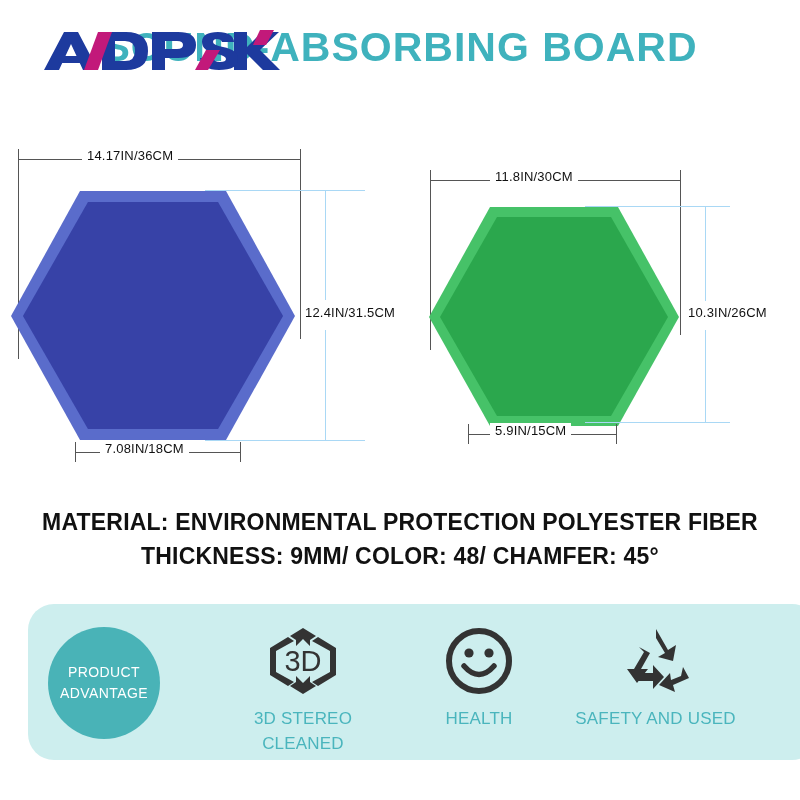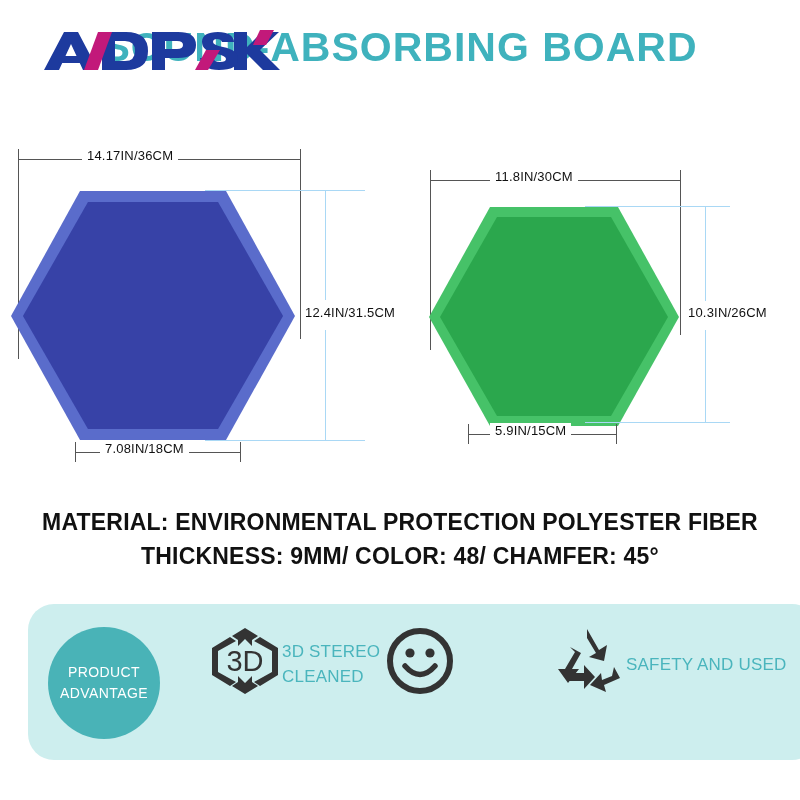--- a/index.html
+++ b/index.html
@@ -150,35 +150,35 @@
     font-size: 14px;
     line-height: 21px;
     letter-spacing: 0.4px;
     white-space: nowrap;
   }
   .feature {
     position: absolute;
     top: 18px;
     width: 190px;
     display: flex;
-    flex-direction: row;
+    flex-direction: column;
     align-items: center;
   }
   #feature-0 { left: 180px; }
   #feature-1 { left: 356px; }
   #feature-2 { left: 520px; width: 215px; }
   .feature-icon {
     height: 78px;
     display: flex;
     align-items: center;
     justify-content: center;
   }
   .feature-label {
     margin-top: 6px;
-    text-align: left;
+    text-align: center;
     color: #4ab5bd;
     font-size: 17px;
     line-height: 25px;
     white-space: nowrap;
     letter-spacing: 0.2px;
   }
 </style>
 </head>
 <body>
 
@@ -297,20 +297,21 @@
     <div class="feature" id="feature-1">
       <div class="feature-icon">
         <svg width="72" height="72" viewBox="0 0 72 72">
           <circle cx="36" cy="36" r="30" fill="none" stroke="#333333" stroke-width="6"></circle>
           <circle cx="26" cy="28" r="4.6" fill="#333333"></circle>
           <circle cx="46" cy="28" r="4.6" fill="#333333"></circle>
           <path d="M21 41 Q36 58 51 41" fill="none" stroke="#333333" stroke-width="5.5" stroke-linecap="round"></path>
         </svg>
       </div>
       <div class="feature-label">
+        <div>HEALTH</div>
       </div>
     </div>
 
     <div class="feature" id="feature-2">
       <div class="feature-icon">
         <svg width="78" height="72" viewBox="0 0 78 72">
           <g fill="#333333">
             <path d="M39 4 L51 25 L59 20 L56 36 L41 32 L48 28 L39 13 Z"></path>
             <path d="M22 22 L33 28 L24 44 L31 44 L20 58 L10 44 L17 44 L27 27 Z"></path>
             <path d="M66 42 L72 53 L56 60 L58 67 L42 60 L53 48 L54 55 L64 51 Z"></path>

